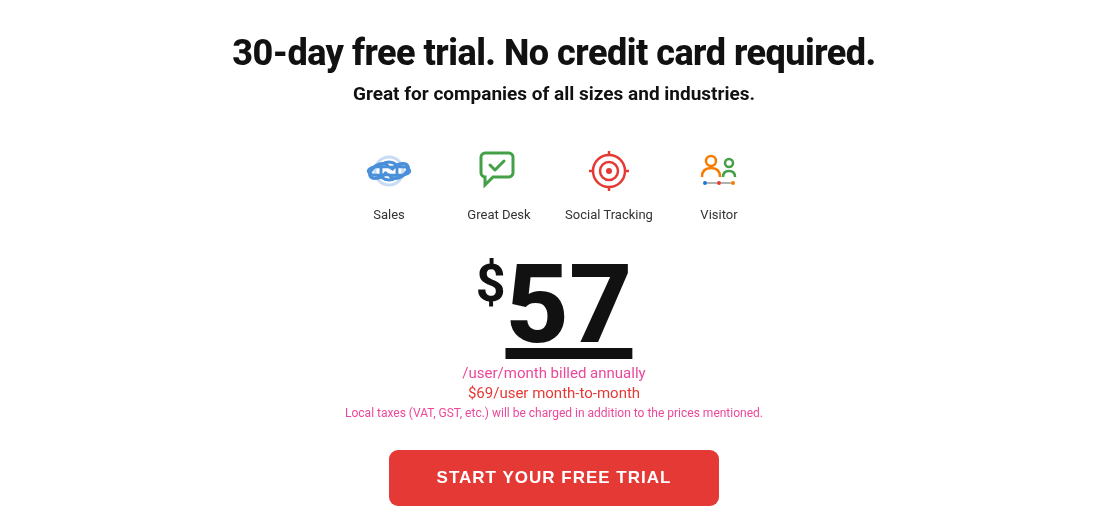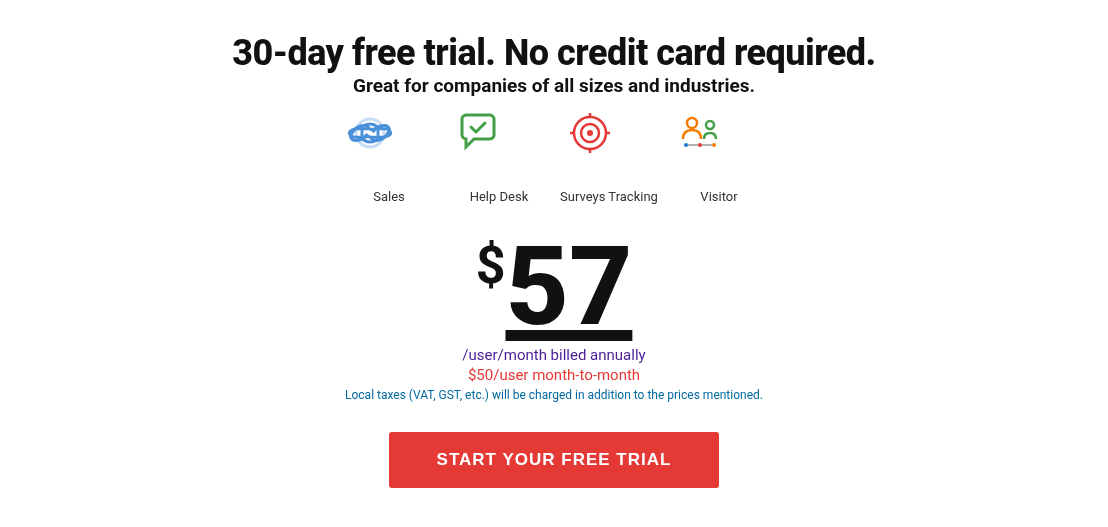--- a/index.html
+++ b/index.html
@@ -12,45 +12,47 @@
       flex-direction: column;
       align-items: center;
       padding: 32px 20px 36px;
     }
 
     .headline {
       font-size: 36px;
       font-weight: 800;
       color: #111;
       text-align: right;
-      margin-bottom: 0;
+      margin-bottom: 8px;
       letter-spacing: -0.5px;
     }
 
     .subheadline {
       font-size: 19px;
       font-weight: 700;
       color: #111;
       text-align: center;
+      margin-bottom: 30px;
     }
 
     .icons-row {
       display: flex;
       justify-content: center;
       align-items: flex-start;
       gap: 0;
       margin-bottom: 28px;
       width: 100%;
     }
 
     .icon-item {
       display: flex;
       flex-direction: column;
+      align-items: center;
       width: 110px;
-      gap: 20px;
+      gap: 0;
       cursor: pointer;
     }
 
     .icon-circle {
       width: 72px;
       height: 72px;
       display: flex;
       align-items: center;
       justify-content: center;
     }
@@ -85,50 +87,50 @@
     .price-amount {
       font-size: 110px;
       font-weight: 800;
       color: #111;
       line-height: 1;
       text-decoration: underline;
     }
 
     .price-billing {
       font-size: 15px;
-      color: #4c1d95;
+      color: #ec4899;
       margin-top: 4px;
       text-align: center;
     }
 
     .price-monthly {
       font-size: 15px;
       color: #e53935;
       text-align: center;
       margin-top: 2px;
     }
 
     .price-taxes {
       font-size: 12px;
-      color: #0369a1;
+      color: #ec4899;
       text-align: right;
       margin-top: 4px;
       margin-bottom: 20px;
     }
 
     .cta-button {
       background-color: #e53935;
       color: #fff;
       border: none;
       padding: 18px 48px;
       font-size: 17px;
       font-weight: 700;
       letter-spacing: 1px;
       cursor: pointer;
-      border-radius: 3px;
+      border-radius: 9px;
       text-transform: uppercase;
     }
 
     
     svg { overflow: visible; }
   </style>
 </head>
 <body>
 
 <h1 class="headline">30-day free trial. No credit card required.</h1>
@@ -158,37 +160,37 @@
 
 
   <div class="icon-item">
     <div class="icon-circle">
       <svg width="56" height="56" viewBox="0 0 56 56" fill="none">
 
         <path d="M10 14 C10 12 12 10 14 10 L38 10 C40 10 42 12 42 14 L42 30 C42 32 40 34 38 34 L22 34 L14 42 L14 34 C12 34 10 32 10 30 Z" stroke="#43A047" stroke-width="3" fill="none"></path>
         <path d="M19 22 L24 27 L33 18" stroke="#43A047" stroke-width="3" stroke-linecap="round" stroke-linejoin="round"></path>
       </svg>
     </div>
-    <span class="icon-label">Help Desk</span>
+    <span class="icon-label">Great Desk</span>
   </div>
 
   <div class="icon-item">
     <div class="icon-circle">
       <svg width="56" height="56" viewBox="0 0 56 56" fill="none">
 
         <circle cx="28" cy="28" r="16" stroke="#E53935" stroke-width="2.5" fill="none"></circle>
         <circle cx="28" cy="28" r="9" stroke="#E53935" stroke-width="2.5" fill="none"></circle>
         <circle cx="28" cy="28" r="3" fill="#E53935"></circle>
         <line x1="28" y1="12" x2="28" y2="8" stroke="#E53935" stroke-width="2.5"></line>
         <line x1="28" y1="44" x2="28" y2="48" stroke="#E53935" stroke-width="2.5"></line>
         <line x1="12" y1="28" x2="8" y2="28" stroke="#E53935" stroke-width="2.5"></line>
         <line x1="44" y1="28" x2="48" y2="28" stroke="#E53935" stroke-width="2.5"></line>
       </svg>
     </div>
-    <span class="icon-label">Surveys Tracking</span>
+    <span class="icon-label">Social Tracking</span>
   </div>
 
 
 
   <div class="icon-item">
     <div class="icon-circle">
       <svg width="56" height="56" viewBox="0 0 56 56" fill="none">
 
         <circle cx="20" cy="18" r="5" fill="none" stroke="#F57C00" stroke-width="2.5"></circle>
         <path d="M11 34 C11 28 14 25 20 25 C26 25 29 28 29 34" stroke="#F57C00" stroke-width="2.5" fill="none"></path>
@@ -208,17 +210,17 @@
 
 
 </div>
 
 <div class="price-section">
   <div class="price-display">
     <span class="price-dollar">$</span>
     <span class="price-amount">57</span>
   </div>
   <p class="price-billing">/user/month billed annually</p>
-  <p class="price-monthly">$50/user month-to-month</p>
+  <p class="price-monthly">$69/user month-to-month</p>
   <p class="price-taxes">Local taxes (VAT, GST, etc.) will be charged in addition to the prices mentioned.</p>
 </div>
 
 <button class="cta-button">START YOUR FREE TRIAL</button>
 
 </body></html>

